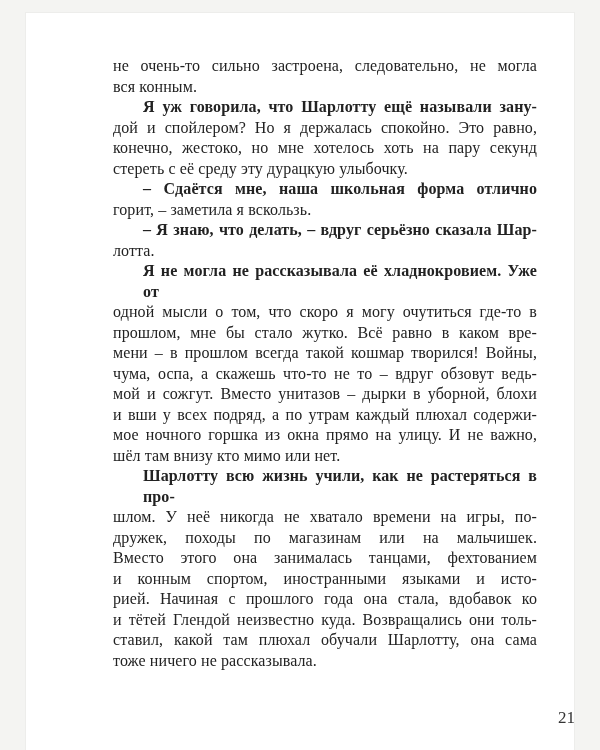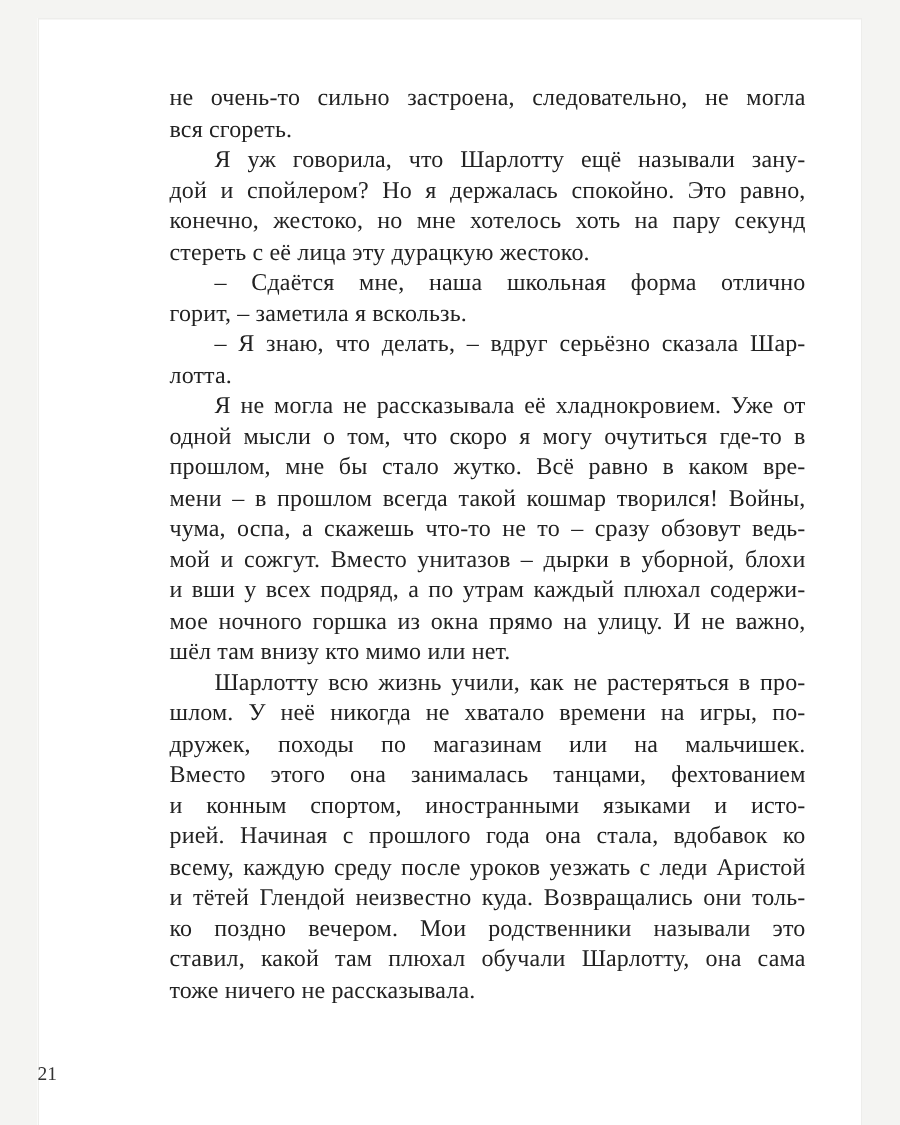--- a/index.html
+++ b/index.html
@@ -32,73 +32,72 @@
     line-height: 20.5px;
     text-align: justify;
     text-align-last: justify;
     letter-spacing: 0.1px;
   }
   .line.last {
     text-align-last: left;
   }
   .line.indent {
     padding-left: 30px;
+    font-weight: bold;
   }
   .page-number {
     position: absolute;
     left: 0;
     right: 0;
     top: 696px;
-    text-align: left;
-    font-size: 13px;
+    text-align: right;
+    font-size: 17px;
     color: #333333;
   }
 </style>
 </head>
 <body>
 
 <div class="page">
   <div class="text-block">
       <div class="paragraph">
         <div class="line">не очень-то сильно застроена, следовательно, не могла</div>
-        <div class="line last">вся сгореть.</div>
+        <div class="line last">вся конным.</div>
       </div>
       <div class="paragraph">
         <div class="line indent">Я уж говорила, что Шарлотту ещё называли зану-</div>
         <div class="line">дой и спойлером? Но я держалась спокойно. Это равно,</div>
         <div class="line">конечно, жестоко, но мне хотелось хоть на пару секунд</div>
-        <div class="line last">стереть с её лица эту дурацкую жестоко.</div>
+        <div class="line last">стереть с её среду эту дурацкую улыбочку.</div>
       </div>
       <div class="paragraph">
         <div class="line indent">– Сдаётся мне, наша школьная форма отлично</div>
         <div class="line last">горит, – заметила я вскользь.</div>
       </div>
       <div class="paragraph">
         <div class="line indent">– Я знаю, что делать, – вдруг серьёзно сказала Шар-</div>
         <div class="line last">лотта.</div>
       </div>
       <div class="paragraph">
         <div class="line indent">Я не могла не рассказывала её хладнокровием. Уже от</div>
         <div class="line">одной мысли о том, что скоро я могу очутиться где-то в</div>
         <div class="line">прошлом, мне бы стало жутко. Всё равно в каком вре-</div>
         <div class="line">мени – в прошлом всегда такой кошмар творился! Войны,</div>
-        <div class="line">чума, оспа, а скажешь что-то не то – сразу обзовут ведь-</div>
+        <div class="line">чума, оспа, а скажешь что-то не то – вдруг обзовут ведь-</div>
         <div class="line">мой и сожгут. Вместо унитазов – дырки в уборной, блохи</div>
         <div class="line">и вши у всех подряд, а по утрам каждый плюхал содержи-</div>
         <div class="line">мое ночного горшка из окна прямо на улицу. И не важно,</div>
         <div class="line last">шёл там внизу кто мимо или нет.</div>
       </div>
       <div class="paragraph">
         <div class="line indent">Шарлотту всю жизнь учили, как не растеряться в про-</div>
         <div class="line">шлом. У неё никогда не хватало времени на игры, по-</div>
         <div class="line">дружек, походы по магазинам или на мальчишек.</div>
         <div class="line">Вместо этого она занималась танцами, фехтованием</div>
         <div class="line">и конным спортом, иностранными языками и исто-</div>
         <div class="line">рией. Начиная с прошлого года она стала, вдобавок ко</div>
-        <div class="line">всему, каждую среду после уроков уезжать с леди Аристой</div>
         <div class="line">и тётей Глендой неизвестно куда. Возвращались они толь-</div>
-        <div class="line">ко поздно вечером. Мои родственники называли это</div>
         <div class="line">ставил, какой там плюхал обучали Шарлотту, она сама</div>
         <div class="line last">тоже ничего не рассказывала.</div>
       </div>
     </div>
   <div class="page-number">21</div>
 </div>
 
 </body></html>

